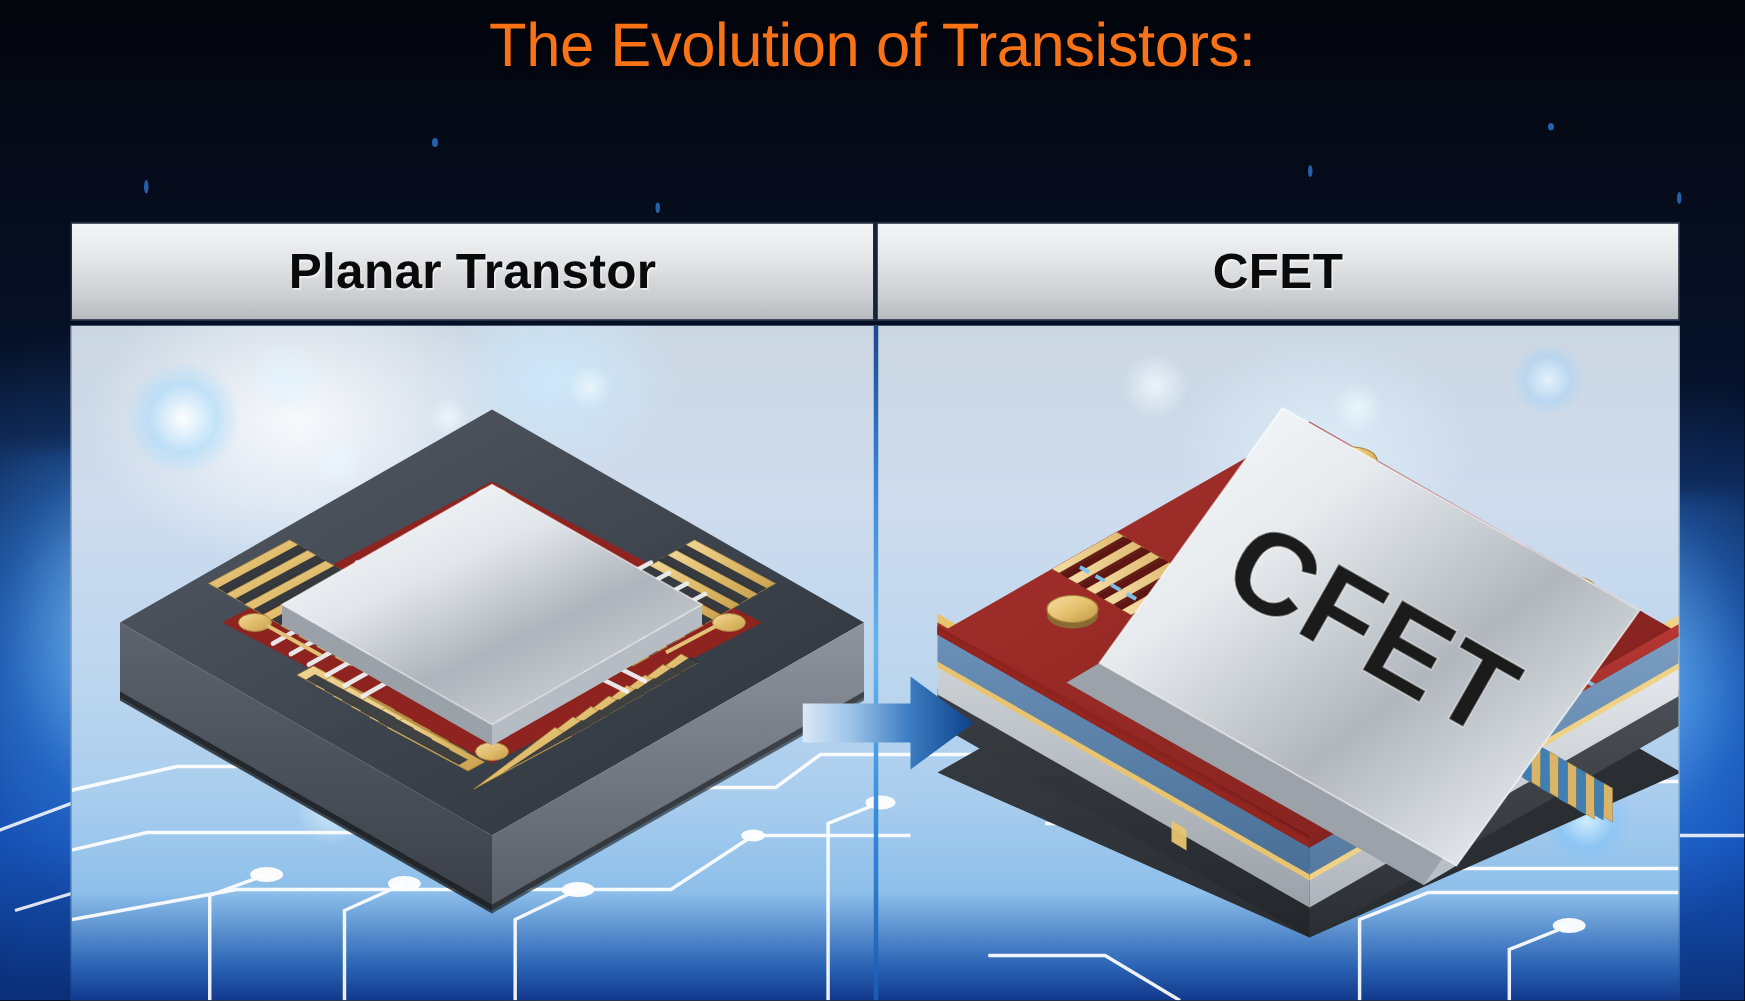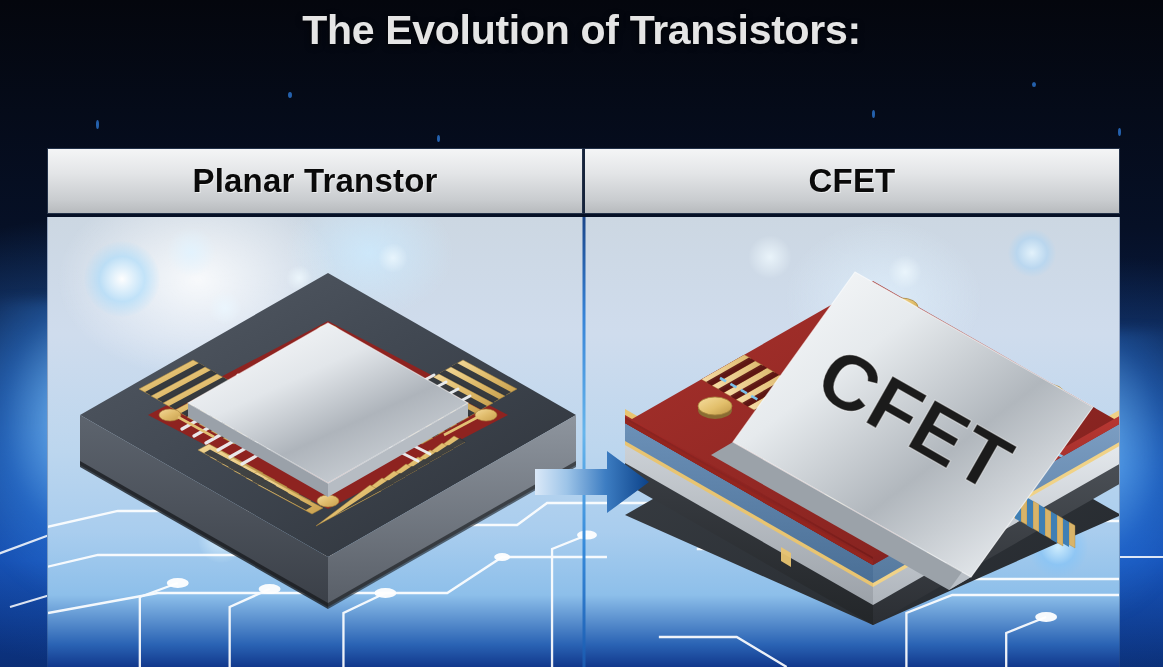--- a/index.html
+++ b/index.html
@@ -26,22 +26,22 @@
   .bg-glow-r{
     position:absolute;right:-40px;top:330px;width:220px;height:290px;
     background:radial-gradient(ellipse at 50% 40%, rgba(120,195,255,.8), rgba(60,150,255,.22) 45%, rgba(0,60,160,0) 72%);
     filter:blur(6px);
   }
   .bg-spark{position:absolute;border-radius:50%;background:#2f7ddd;opacity:.75;}
 
   
   .title{
     position:absolute;left:0;right:0;top:6px;
-    text-align:center;color:#e5e5e5;
-    font-weight:bold;font-size:41px;line-height:1.18;
+    text-align:center;color:#f97316;
+    font-weight:normal;font-size:41px;line-height:1.18;
     letter-spacing:-0.3px;
     text-shadow:0 2px 6px rgba(0,0,0,.75);
   }
   .title .ln{display:block;}
 
   
   .panel{
     position:absolute;left:47px;top:148px;width:1073px;height:519px;
   }
   .hdr-row{

